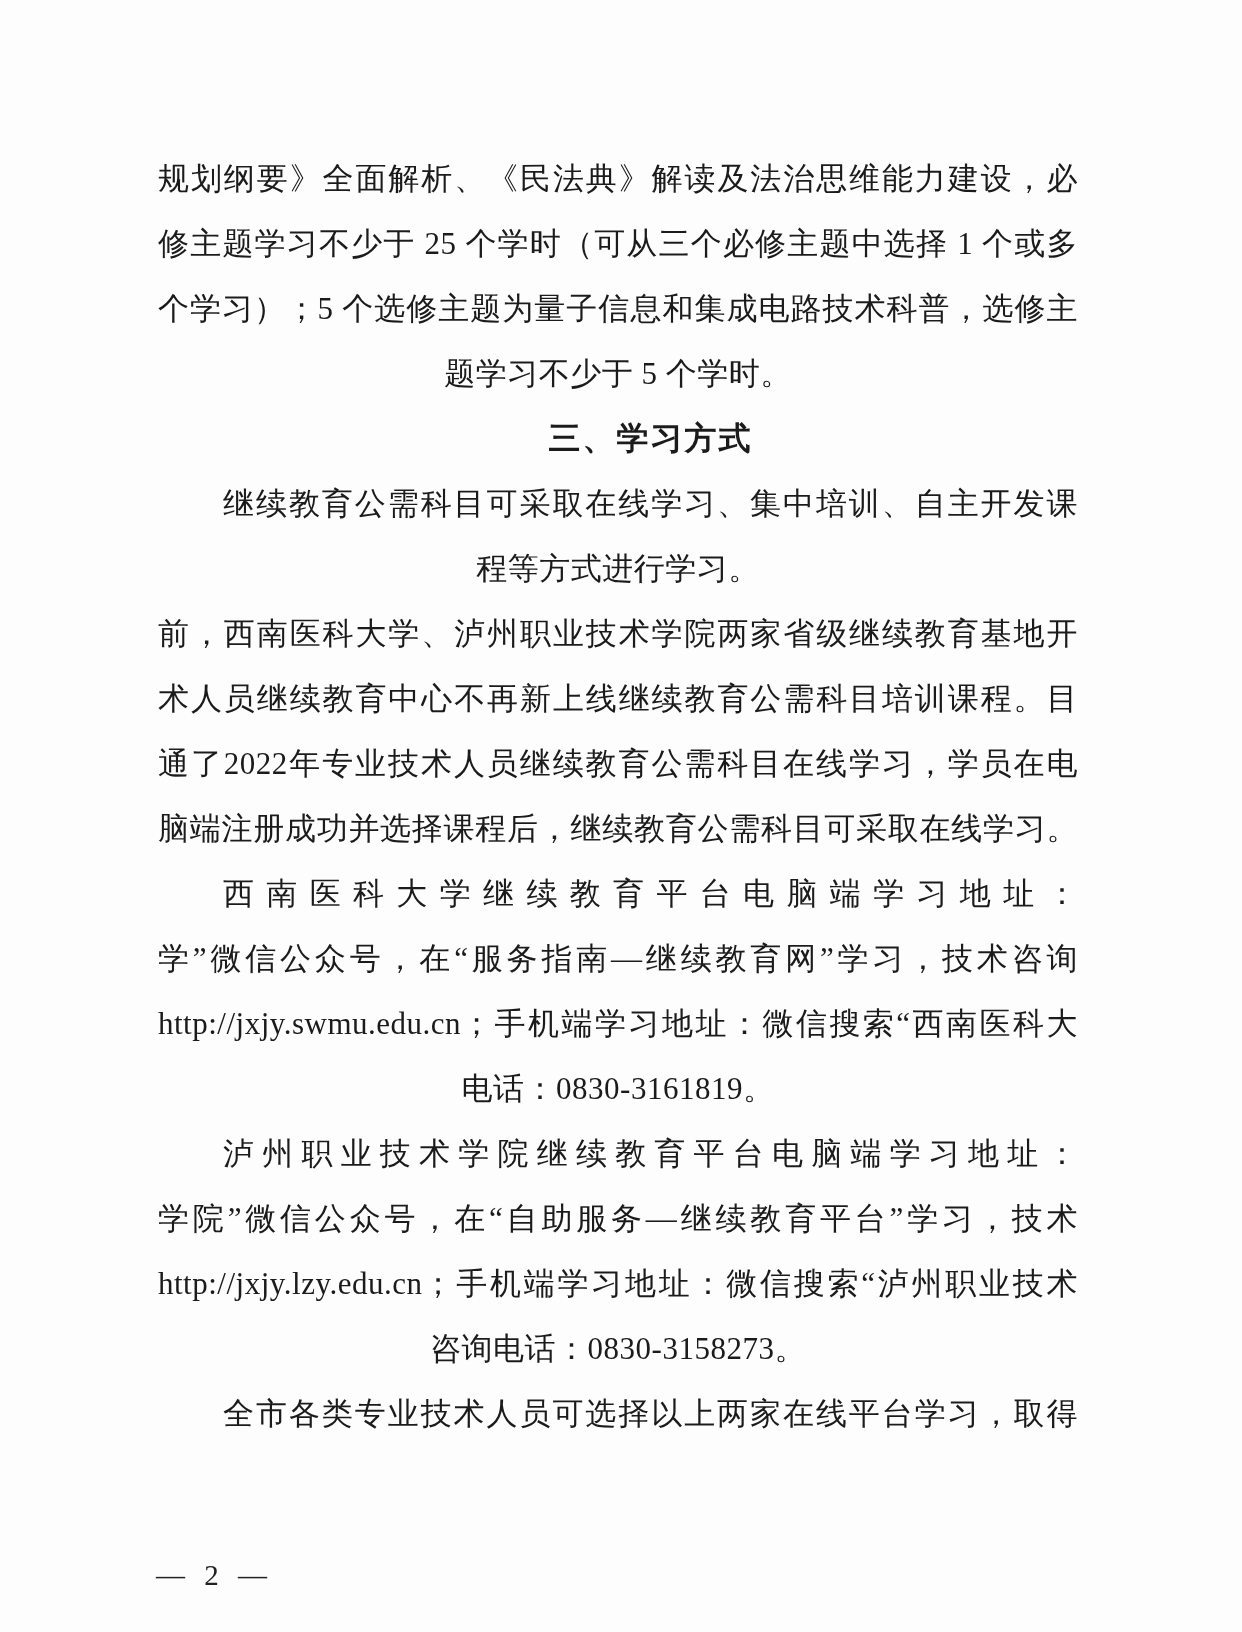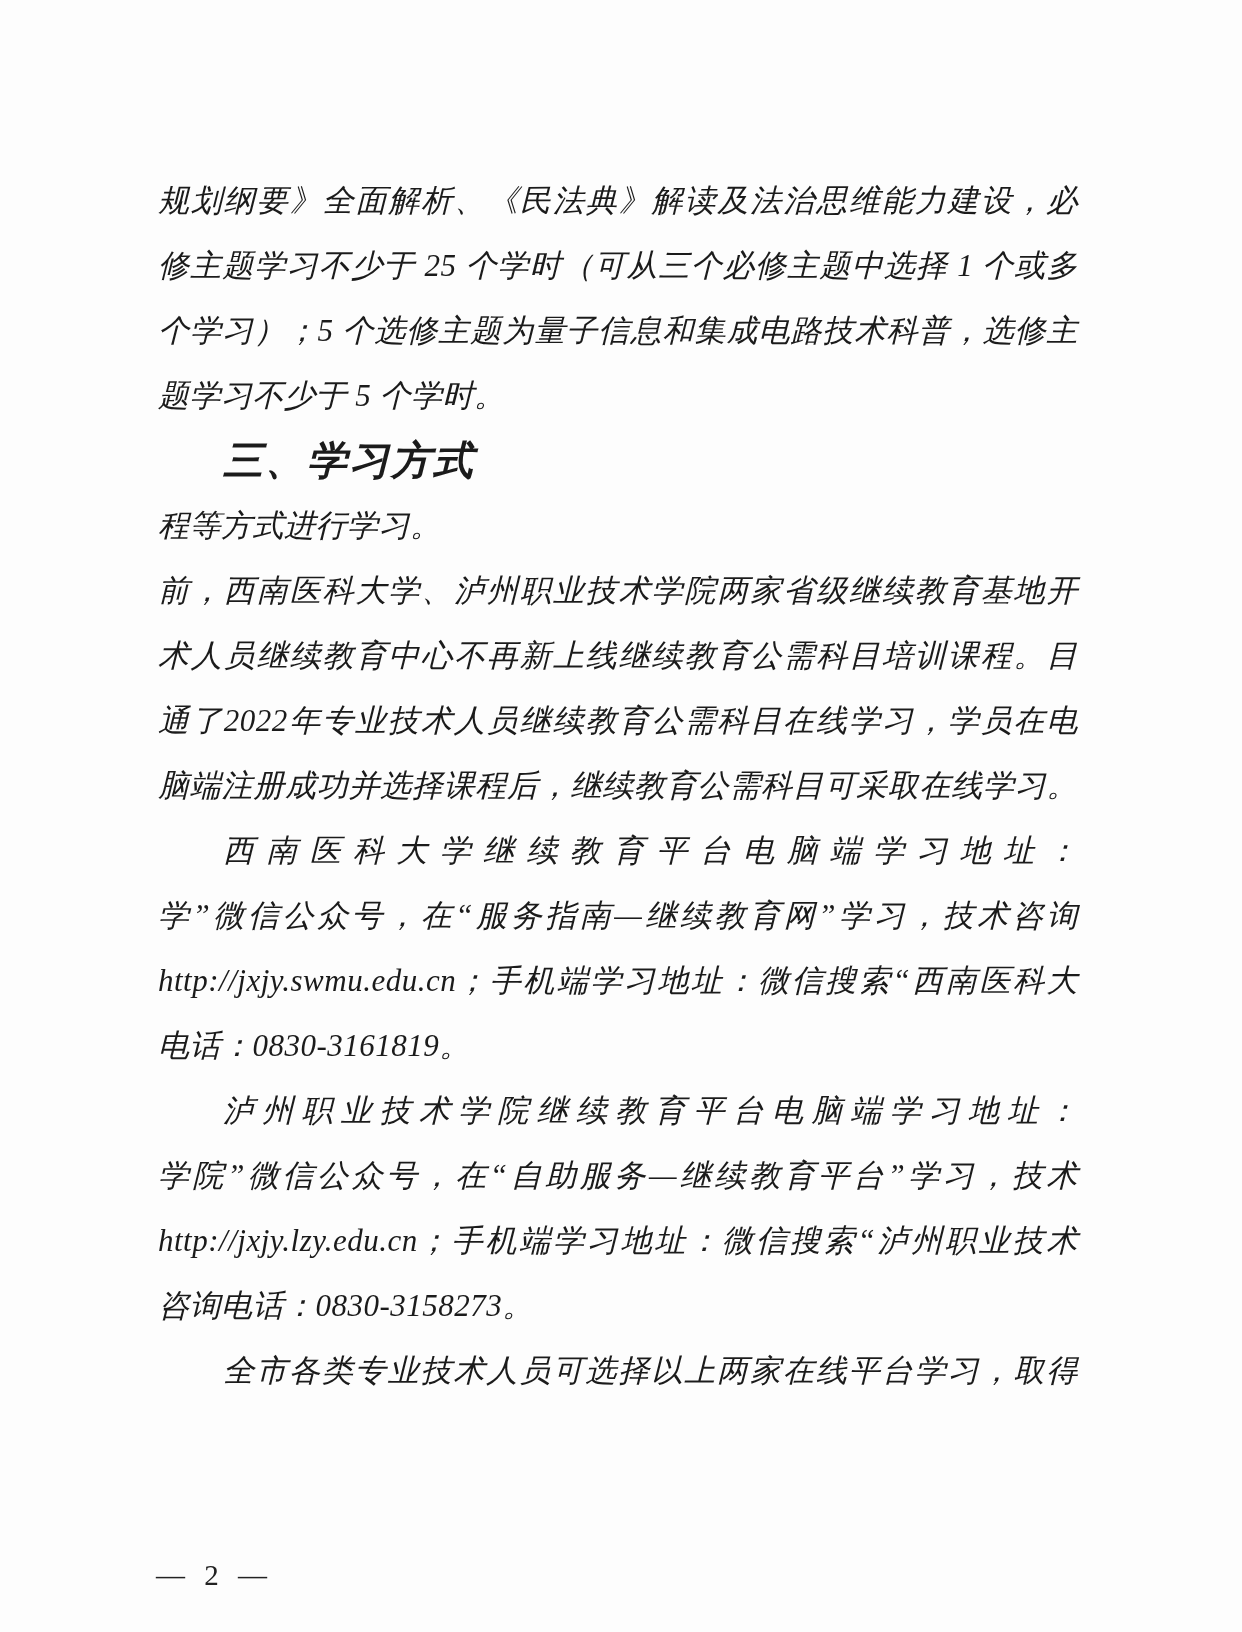--- a/index.html
+++ b/index.html
@@ -13,39 +13,39 @@
     overflow: hidden;
   }
   .page {
     position: absolute;
     inset: 0;
     background: #fdfdfd;
   }
   .content {
     position: absolute;
     left: 158px;
-    top: 168px;
+    top: 146px;
     width: 920px;
-    font-style: italic;
   }
   .line {
     height: 65px;
     line-height: 65px;
     font-size: 31px;
     letter-spacing: 0.5px;
+    text-align: center;
   }
   .fill {
     text-align: justify;
     text-align-last: justify;
   }
   .indent { text-indent: 65px; }
   .heading {
     font-family: "Liberation Sans", "DejaVu Sans", sans-serif;
     font-weight: 700;
-    font-size: 40px;
+    font-size: 32px;
     text-indent: 65px;
     letter-spacing: 2px;
   }
   .footer {
     position: absolute;
     left: 156px;
     top: 1543px;
     height: 65px;
     line-height: 65px;
     font-size: 29px;
@@ -56,20 +56,21 @@
 </head>
 <body>
 
 <div class="page">
   <div class="content">
     <div class="line fill">规划纲要》全面解析、《民法典》解读及法治思维能力建设，必</div>
     <div class="line fill">修主题学习不少于 25 个学时（可从三个必修主题中选择 1 个或多</div>
     <div class="line fill">个学习）；5 个选修主题为量子信息和集成电路技术科普，选修主</div>
     <div class="line">题学习不少于 5 个学时。</div>
     <div class="line heading">三、学习方式</div>
+    <div class="line fill indent">继续教育公需科目可采取在线学习、集中培训、自主开发课</div>
     <div class="line">程等方式进行学习。</div>
     <div class="line fill">前，西南医科大学、泸州职业技术学院两家省级继续教育基地开</div>
     <div class="line fill">术人员继续教育中心不再新上线继续教育公需科目培训课程。目</div>
     <div class="line fill">通了2022年专业技术人员继续教育公需科目在线学习，学员在电</div>
     <div class="line fill">脑端注册成功并选择课程后，继续教育公需科目可采取在线学习。</div>
     <div class="line fill indent">西南医科大学继续教育平台电脑端学习地址：</div>
     <div class="line fill">学”微信公众号，在“服务指南—继续教育网”学习，技术咨询</div>
     <div class="line fill">http://jxjy.swmu.edu.cn；手机端学习地址：微信搜索“西南医科大</div>
     <div class="line">电话：0830-3161819。</div>
     <div class="line fill indent">泸州职业技术学院继续教育平台电脑端学习地址：</div>

